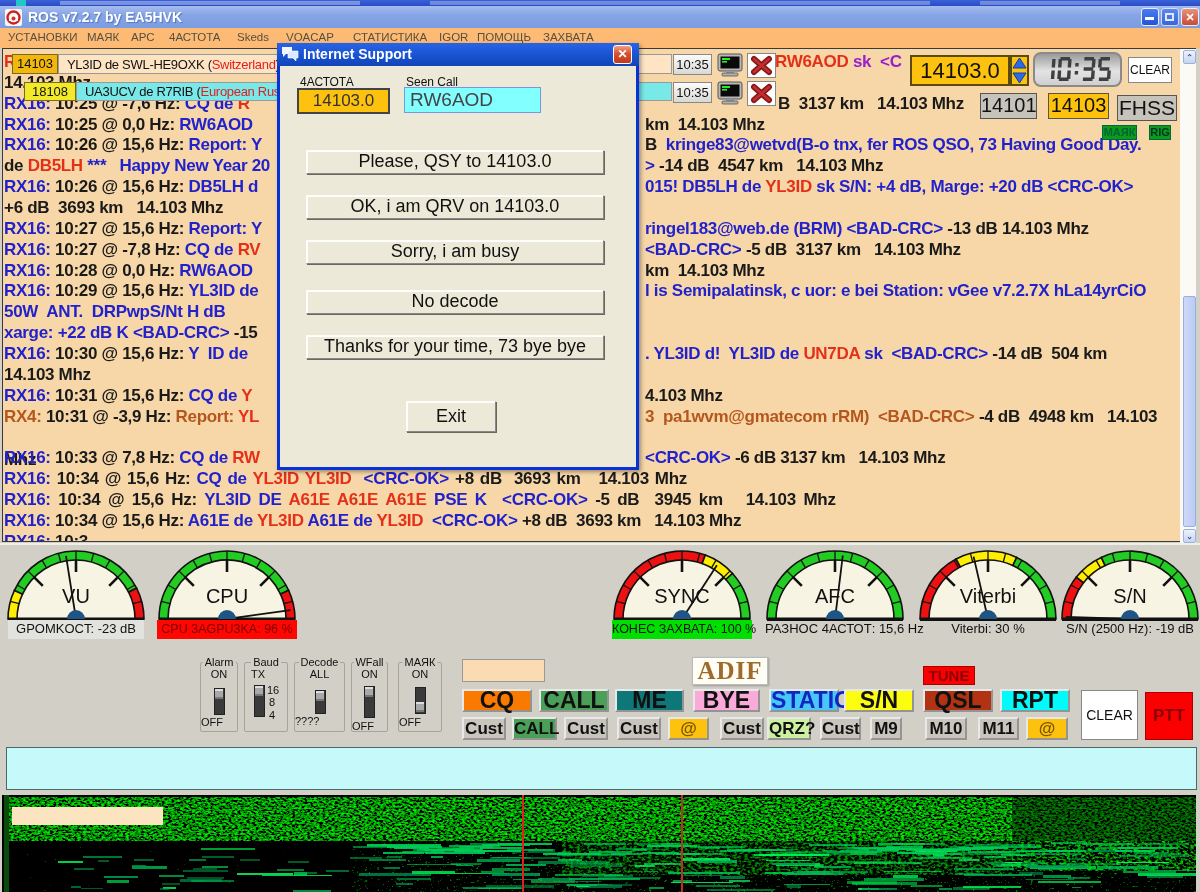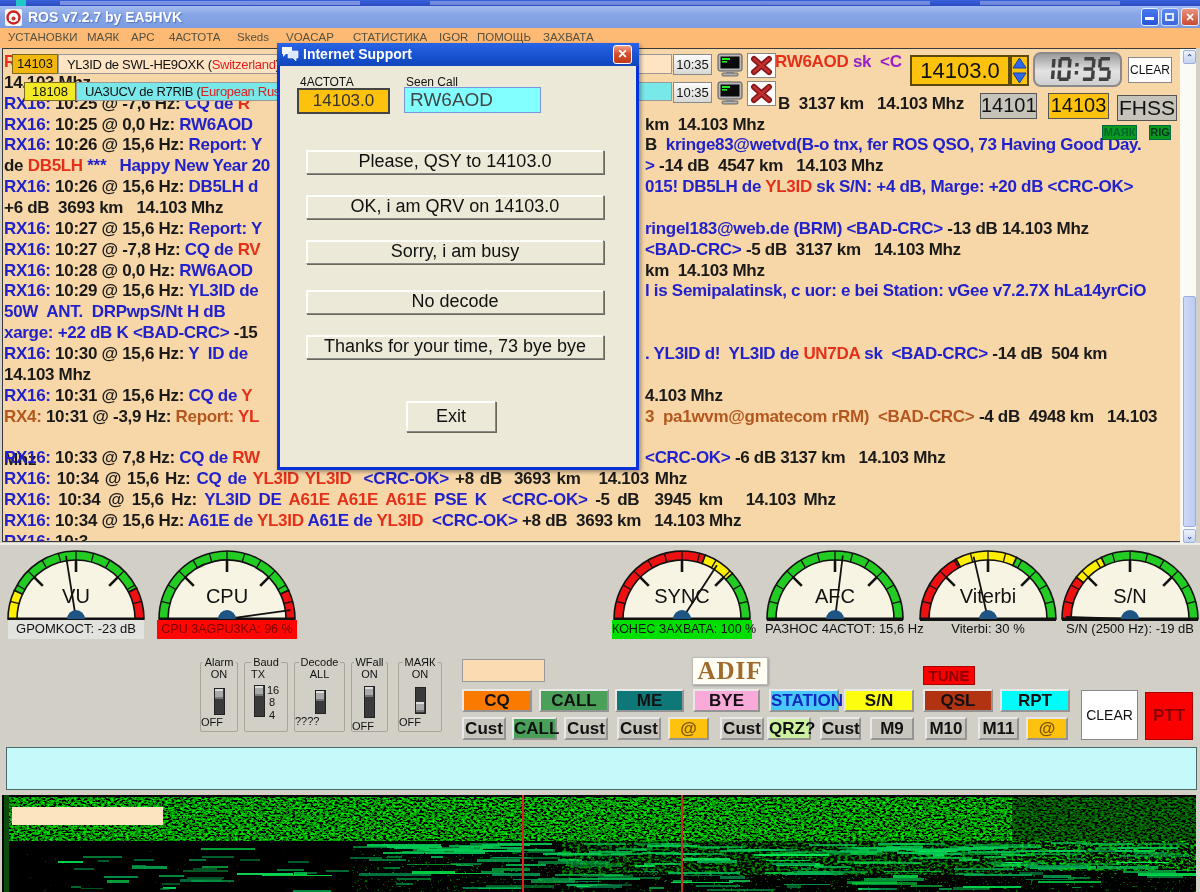--- a/index.html
+++ b/index.html
@@ -41,21 +41,21 @@
 #panel{position:absolute;left:0;top:543px;width:1200px;height:205px;background:#d2cfc7;border-top:2px solid #efefea}
 .gstrip{position:absolute;top:620px;height:19px;font-size:13px;text-align:center;white-space:nowrap}
 
 .grp{position:absolute;border:1px solid #a8a49a;border-radius:2px;font-size:11px;color:#111}
 .grp .cap{position:absolute;top:-7px;left:50%;transform:translateX(-50%);background:#d2cfc7;padding:0 2px;white-space:nowrap}
 .grp .on{position:absolute;top:5px;width:100%;text-align:center}
 .grp .off{position:absolute;width:100%;text-align:left}
 .sw{position:absolute;width:11px;background:#3a3a3a;border:1px solid #222}
 .swh{position:absolute;left:0.5px;width:8px;height:10px;background:#a8a8a8;border-top:2px solid #ddd;border-bottom:2px solid #777}
 
-.cbtn{position:absolute;height:23px;border:2px outset #e8e8e8;font-size:17px;font-weight:bold;text-align:center;color:#111;line-height:19px}
+.cbtn{position:absolute;height:23px;border:2px outset #e8e8e8;font-size:23px;font-weight:bold;text-align:center;color:#111;line-height:19px}
 .cbtn2{position:absolute;height:23px;border:2px outset #e8e8e8;background:#c8c5bd;font-size:17px;font-weight:bold;text-align:center;color:#111;line-height:19px}
 
 #cyan{position:absolute;left:6px;top:747px;width:1191px;height:43px;background:#c6f9f9;border:1px solid #4a6a6a}
 
 #wf{position:absolute;left:2px;top:795px;width:1194px;height:97px;background:#020502}
 </style></head><body>
 <div id="app">
 <div id="behind"></div>
 <div style="position:absolute;left:16px;top:0;width:10px;height:6px;background:#20c8c8"></div>
 <div style="position:absolute;left:60px;top:1px;width:300px;height:4px;background:rgba(255,255,255,.35)"></div>
@@ -440,21 +440,21 @@
 <div class="cbtn" style="left:1000px;top:689px;width:70px;background:#00fbfb">RPT</div>
 
 <div class="cbtn2" style="left:462px;top:717px;width:44px">Cust</div>
 <div class="cbtn2" style="left:512px;top:717px;width:45px;background:#4aa058">CALL</div>
 <div class="cbtn2" style="left:564px;top:717px;width:44px">Cust</div>
 <div class="cbtn2" style="left:617px;top:717px;width:44px">Cust</div>
 <div class="cbtn2" style="left:668px;top:717px;width:41px;background:#fdc20d;color:#7a5500">@</div>
 <div class="cbtn2" style="left:720px;top:717px;width:44px">Cust</div>
 <div class="cbtn2" style="left:767px;top:717px;width:44px;background:#ccf0a0">QRZ?</div>
 <div class="cbtn2" style="left:820px;top:717px;width:41px">Cust</div>
-<div class="cbtn2" style="left:870px;top:717px;width:44px">M9</div>
+<div class="cbtn2" style="left:870px;top:717px;width:32px">M9</div>
 <div class="cbtn2" style="left:925px;top:717px;width:42px">M10</div>
 <div class="cbtn2" style="left:978px;top:717px;width:41px">M11</div>
 <div class="cbtn2" style="left:1026px;top:717px;width:42px;background:#fdc20d;color:#7a5500">@</div>
 <div class="abs" style="left:1081px;top:690px;width:57px;height:50px;background:#fff;border:1px solid #888;font-size:14px;text-align:center;line-height:48px;color:#111">CLEAR</div>
 <div class="abs" style="left:1145px;top:692px;width:48px;height:48px;background:#fb0000;color:#8a0000;font-weight:bold;font-size:17px;text-align:center;line-height:46px;border:1px solid #a00">PTT</div>
 
 <div id="cyan"></div>
 
 <div id="wf">
 <svg width="1194" height="97" viewBox="0 0 1194 97">

